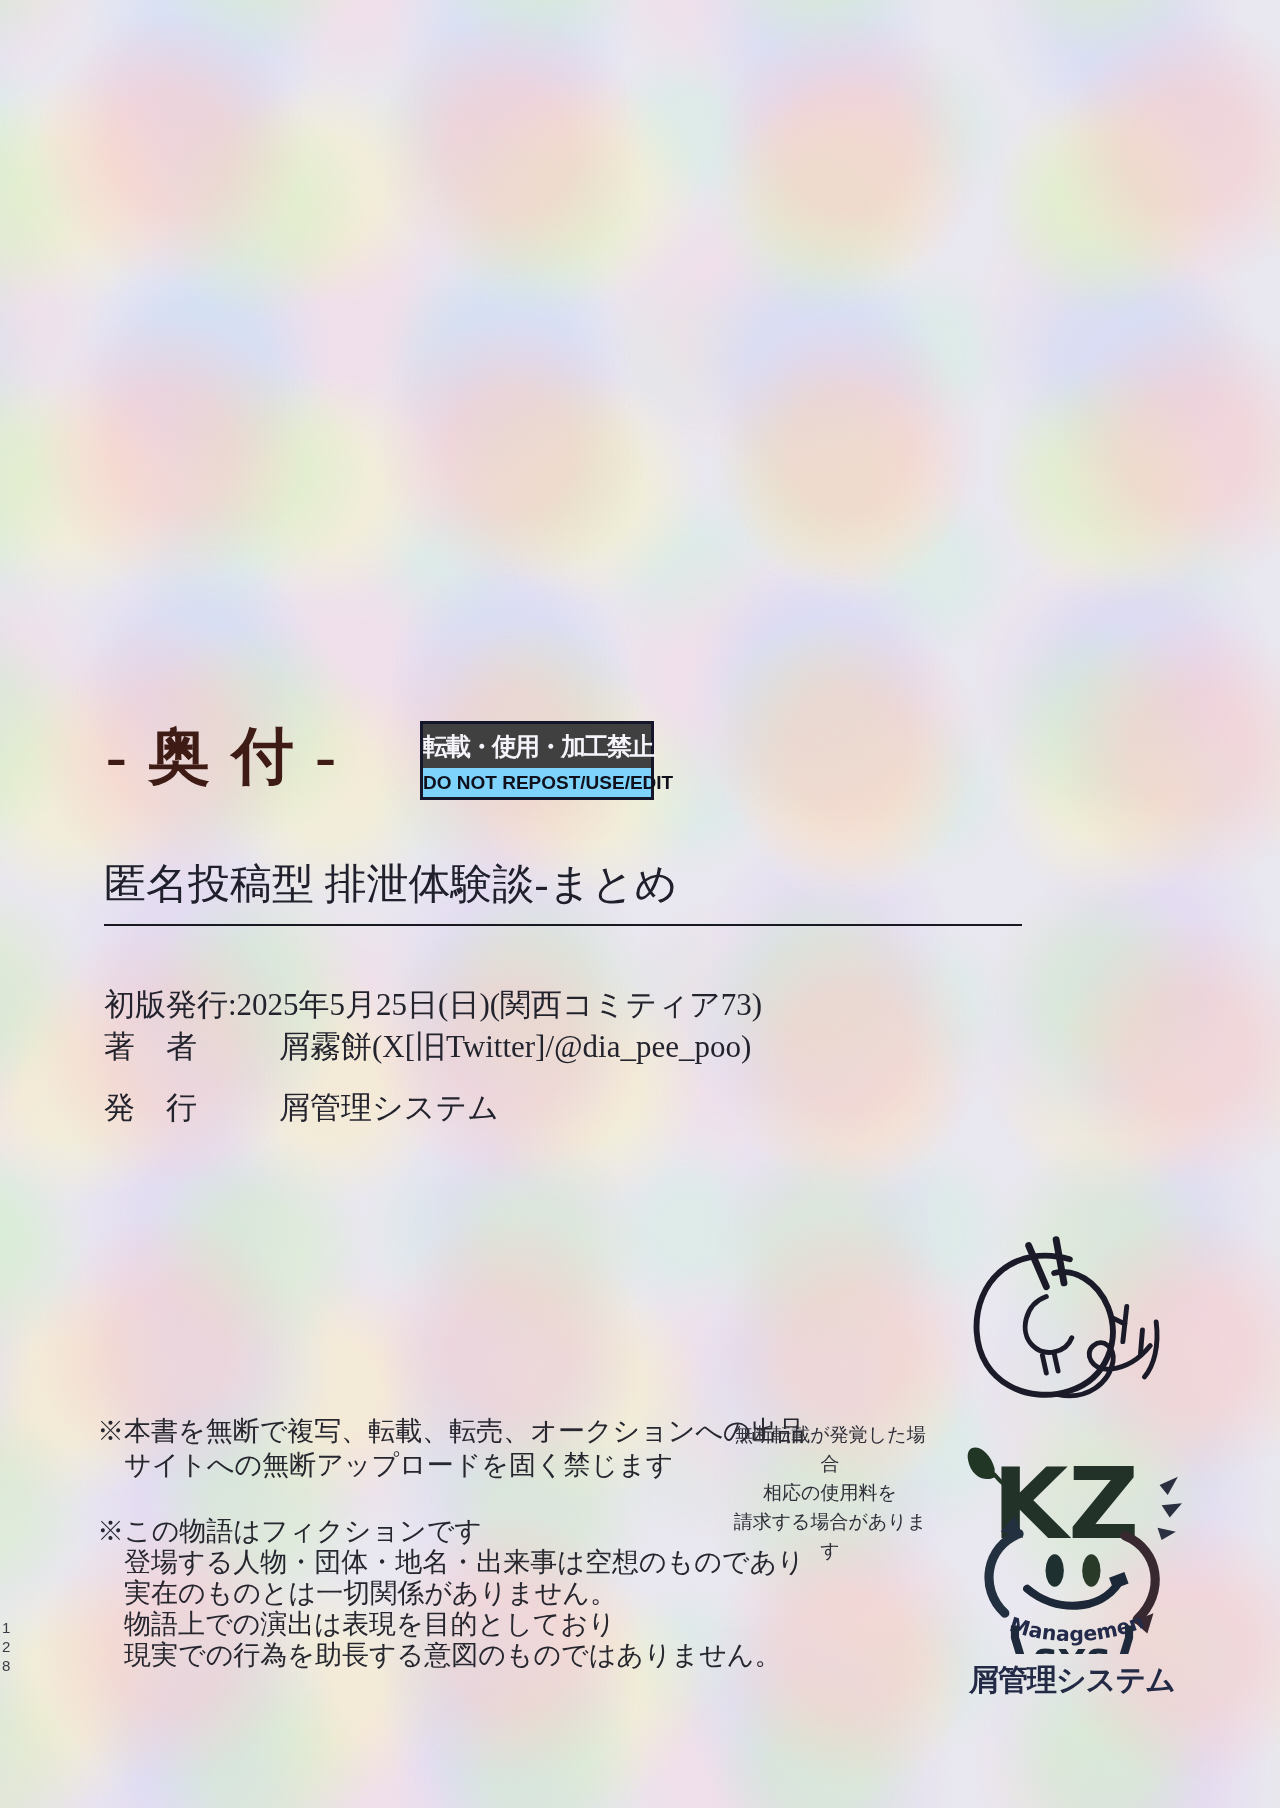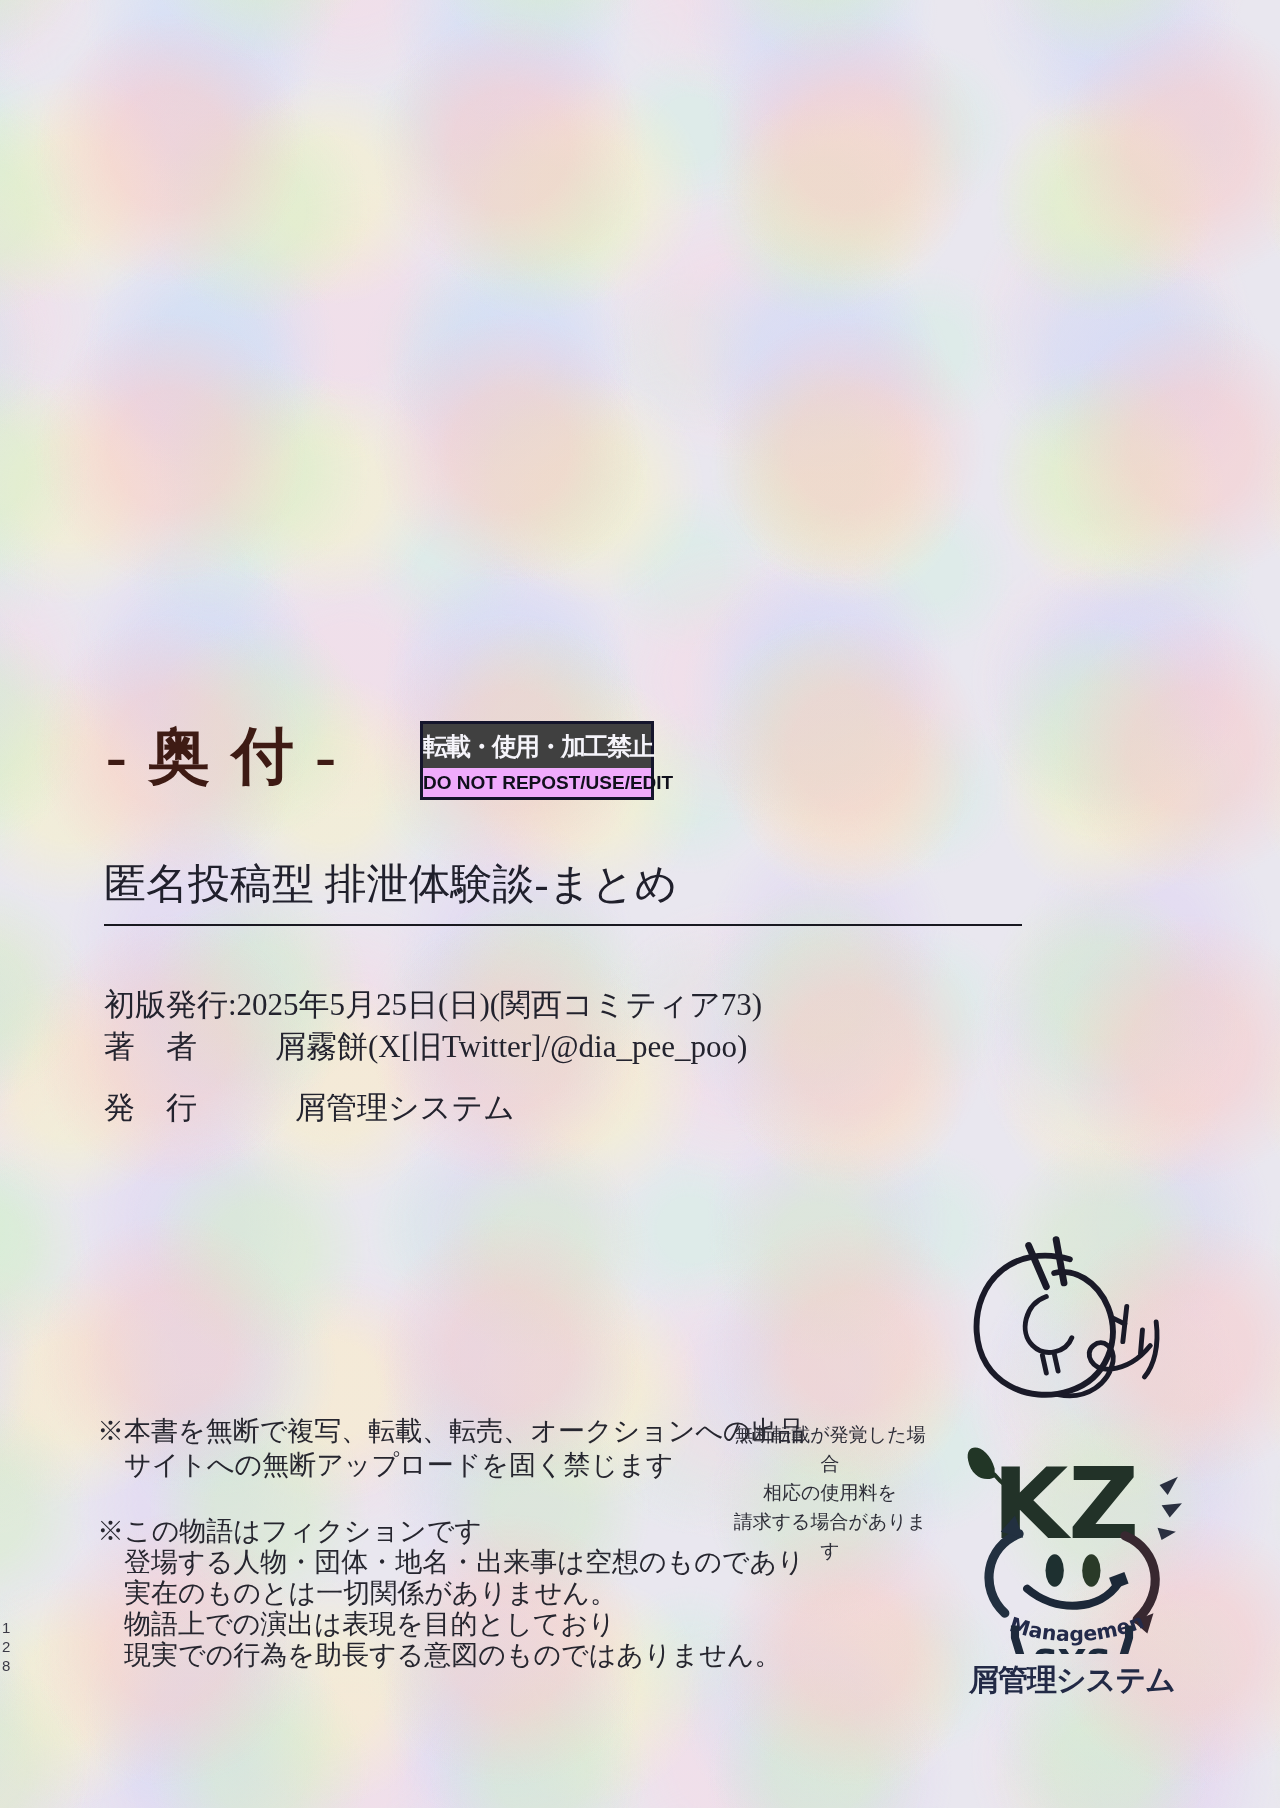--- a/index.html
+++ b/index.html
@@ -35,33 +35,33 @@
     border:3px solid #15152c; background:#f4f2f6;
     font-family:"Liberation Sans","DejaVu Sans",sans-serif;
     text-align:center;
   }
   .badge-jp{
     display:block; background:#404040; color:#f5f4fa;
     height:44px; line-height:44px; font-size:25px; font-weight:bold;
     letter-spacing:-2px; white-space:nowrap;
   }
   .badge-en{
-    display:block; background:#f0abfc; color:#10101c;
+    display:block; background:#7dd3fc; color:#10101c;
     height:29px; line-height:29px; font-size:19px; font-weight:bold;
     white-space:nowrap;
   }
 
   
   .book-title{ left:104px; top:856px; font-size:42px; color:#20202c; }
   .title-rule{ left:104px; top:924px; width:918px; height:2px; background:#181820; }
   .edition{ left:104px; top:984px; font-size:31px; }
   .kv-row{ left:104px; font-size:31px; display:flex; }
   .kv-row .kv-label{ white-space:pre; }
-  .kv-row .kv-value{ margin-left:78px; }
-  .author-row{ top:1026px; }
+  .kv-row .kv-value{ margin-left:62px; }
+  .author-row{ top:1026px;gap:20px; }
   .publisher-row{ top:1087px;gap:20px; }
 
   
   .signature{ left:960px; top:1234px; width:206px; height:180px; }
 
   
   .notice-repro{ left:97px; top:1414px; font-size:27px; line-height:34px; color:#26262f; }
   .notice-repro .indent{ padding-left:27px; }
   .fee-note{ left:728px; top:1420px; width:204px; text-align:center;
              font-size:19px; line-height:29px; color:#2e2e38; }

